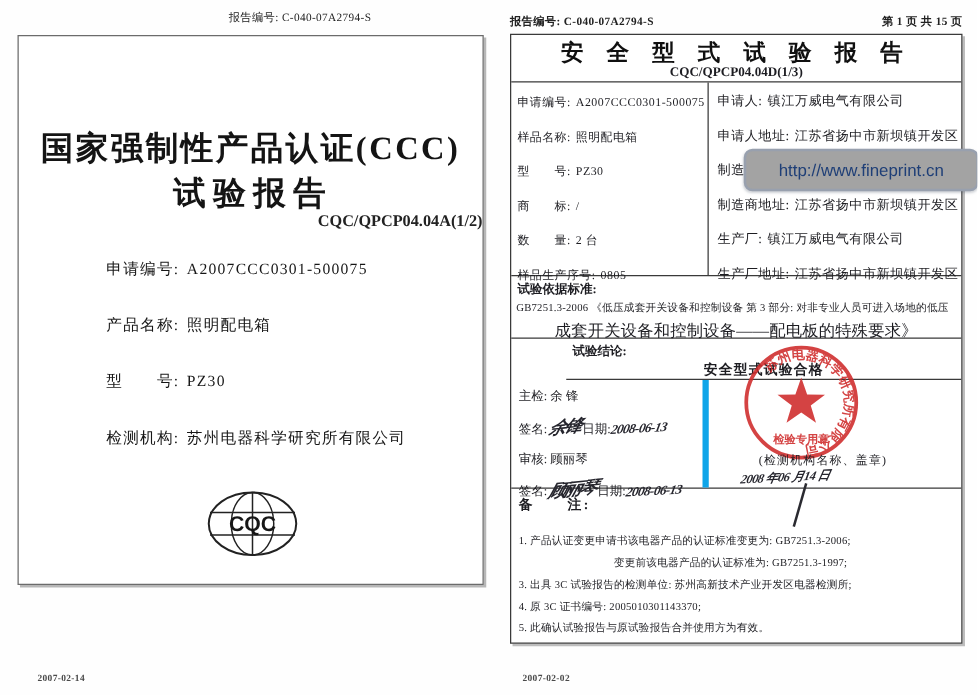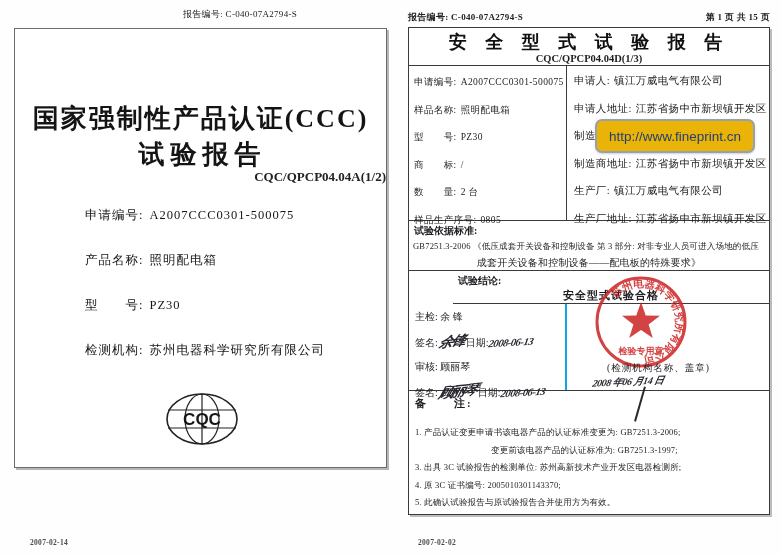--- a/index.html
+++ b/index.html
@@ -38,46 +38,46 @@
   #r-info-row { height:155px; display:flex; }
   #r-info-left { width:158px; border-right:1px solid #3a3a3a; padding:10px 4px 0 5px; }
   #r-info-right { flex:1; padding:8px 2px 0 7px; }
   .infoline { font-size:9.5px; letter-spacing:0.4px; white-space:nowrap; }
   #r-info-left .infoline { margin-bottom:14.5px; }
   #r-info-right .infoline { font-size:10.5px; margin-bottom:13.5px; }
   .infoline .lab { margin-right:4px; }
   #r-std-row { height:50px; }
   #r-std-label { font-size:10px; font-weight:bold; padding:3px 0 0 5px; }
   #r-std-line1 { font-size:8.5px; padding:3px 0 0 4px; letter-spacing:0.2px; white-space:nowrap; }
-  #r-std-line2 { font-size:10px; text-align:center; padding-top:3px; letter-spacing:0.2px; }
+  #r-std-line2 { font-size:13px; text-align:center; padding-top:3px; letter-spacing:0.2px; }
   #r-concl-row { height:33px;margin-left:44px; }
   #r-concl-label { font-size:10px; font-weight:bold; padding:3px 0 0 5px; }
   #r-concl-value { font-size:11px; font-weight:bold; text-align:center; margin-top:0; letter-spacing:1px; }
   #r-sign-row { height:87px; display:flex; }
-  #r-sign-left { width:158px; border-right:2px solid #0ea5e9; padding:6px 0 0 6px; position:relative; }
+  #r-sign-left { width:158px; border-right:5px solid #0ea5e9; padding:6px 0 0 6px; position:relative; }
   #r-sign-right { flex:1; position:relative; }
   .signline { font-size:10px; margin-bottom:9px; white-space:nowrap; }
   .hand { display:inline-block; font-style:italic; font-weight:bold; transform:skewX(-14deg) rotate(-3deg);
           color:#26262e; letter-spacing:-0.5px; }
   .sig { font-size:14px; transform:skewX(-22deg) rotate(-6deg); letter-spacing:-2px; margin:0 2px; }
   .hdate { font-size:10.5px; }
   #stamp { position:absolute; left:24px; top:-32px; width:100px; height:100px; opacity:0.88; }
   #org-caption { position:absolute; left:18px; top:58px; font-size:9.5px; letter-spacing:1px;margin-left:22px; }
   #stamp-date { position:absolute; left:26px; top:71px; font-size:10px; }
   #pen-slash { position:absolute; left:72px; top:82px; width:1.5px; height:36px;
                background:#2a2a30; transform:rotate(16deg); }
   #r-remarks-row { border-bottom:none; height:122px; padding:5px 0 0 6px; }
   #r-remarks-label { font-size:11px; font-weight:bold; letter-spacing:2px; margin-bottom:16px; }
   .remark { font-size:8.5px; margin-bottom:5.5px; letter-spacing:0.2px; white-space:nowrap; }
   .remark.indent { padding-left:76px; }
   #right-footer { left:418px; top:538px; font-size:7.5px; color:#4a4a4a; font-weight:bold; }
 
   
-  #watermark { position:absolute; left:595px; top:119px; width:160px; height:34px;
-               background:#eab308; border:2px solid #98a0ae; border-radius:7px;
+  #watermark { position:absolute; left:595px; top:119px; width:188px; height:34px;
+               background:#a3a3a3; border:2px solid #98a0ae; border-radius:7px;
                box-shadow:0 1px 2px rgba(60,70,90,.25);
                display:flex; align-items:center; justify-content:center;
                font-family:"Liberation Sans","DejaVu Sans",sans-serif;
                font-size:13.5px; color:#1f3f77; z-index:5; }
 </style>
 </head>
 <body>
 
 <div id="screen">
 

